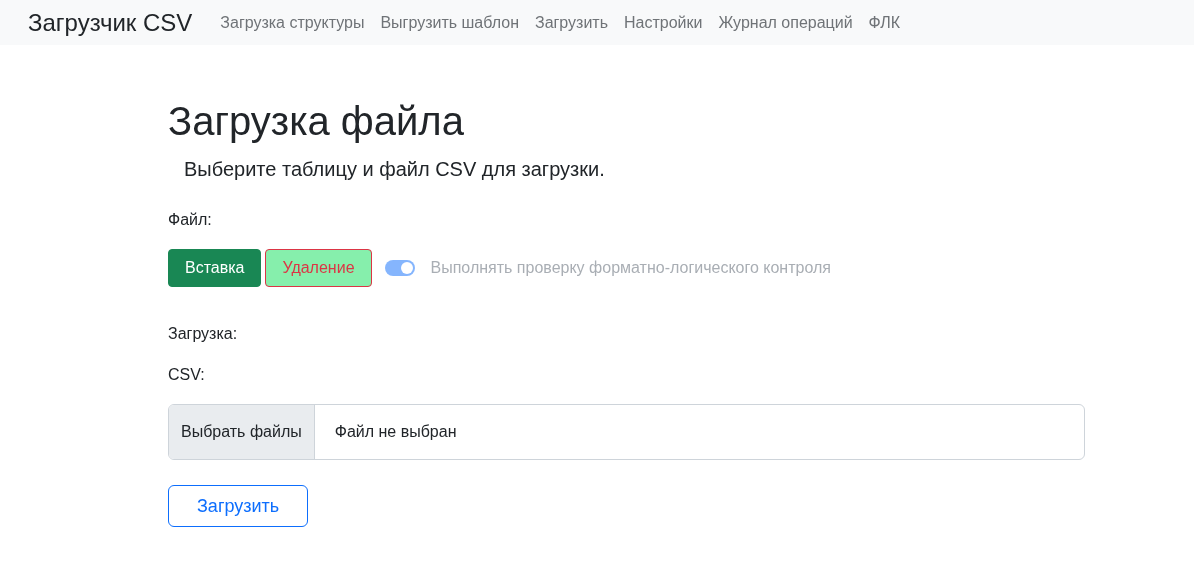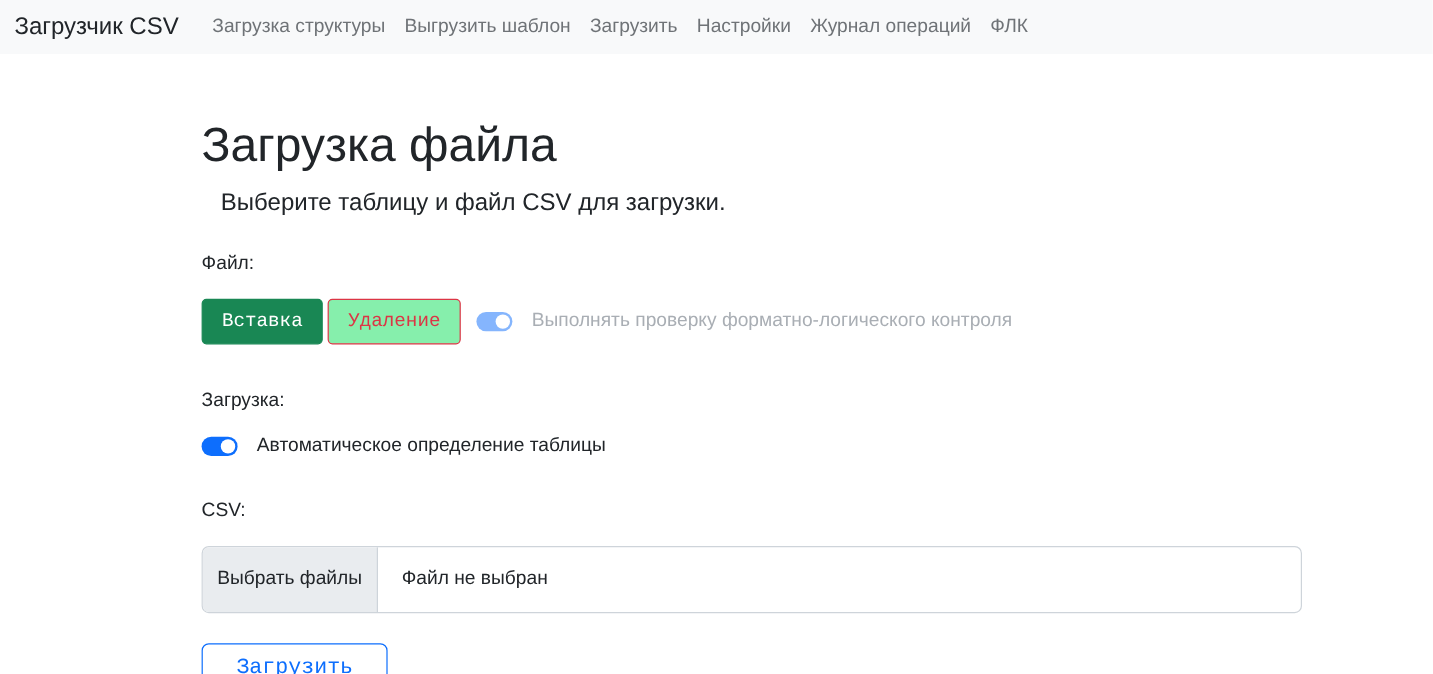--- a/index.html
+++ b/index.html
@@ -24,26 +24,27 @@
   }
   
   .navbar{
     height:45px;
     background:var(--navbar_bg);
     display:flex;
     align-items:center;
     padding:0 12px;
   }
   .navbar-brand{
-    font-size:20px;
+    font-size:24px;
     color:var(--text_dark);
     text-decoration:none;
     margin-right:20px;
     white-space:nowrap;
     cursor:pointer;
+    margin-left:16px;
   }
   .navbar-nav{
     display:flex;
     align-items:center;
   }
   .nav-link{
     font-size:16px;
     color:var(--text_nav);
     text-decoration:none;
     padding:4px 8px;
@@ -77,21 +78,21 @@
     color:var(--text_dark);
   }
   .row-flex{
     display:flex;
     align-items:center;
   }
   .mode-row{margin-bottom:35px;}
   .table-row{margin-bottom:33px;}
   
   .btn{
-    font-family:Liberation Mono, monospace;
+    font-family:Liberation Sans, sans-serif;
     font-size:16px;
     line-height:22px;
     padding:7px 16px;
     border-radius:4px;
     border:1px solid transparent;
     cursor:pointer;
   }
   .btn-success{
     background:var(--success);
     border-color:var(--success);
@@ -200,24 +201,20 @@
 
   <label class="field-label">Файл:</label>
   <div class="row-flex mode-row">
     <button class="btn btn-success">Вставка</button>
     <button class="btn btn-outline-danger">Удаление</button>
     <span class="switch disabled switch-gap-left"></span>
     <span class="switch-label muted">Выполнять проверку форматно-логического контроля</span>
   </div>
 
   <label class="field-label">Загрузка:</label>
-  <div class="row-flex table-row">
-    <span class="switch"></span>
-    <span class="switch-label">Автоматическое определение таблицы</span>
-  </div>
 
   <label class="field-label">CSV:</label>
   <div class="file-input">
     <span class="file-btn">Выбрать файлы</span>
     <span class="file-status">Файл не выбран</span>
   </div>
 
   <button class="btn btn-outline-primary">Загрузить</button>
 
 </main>

